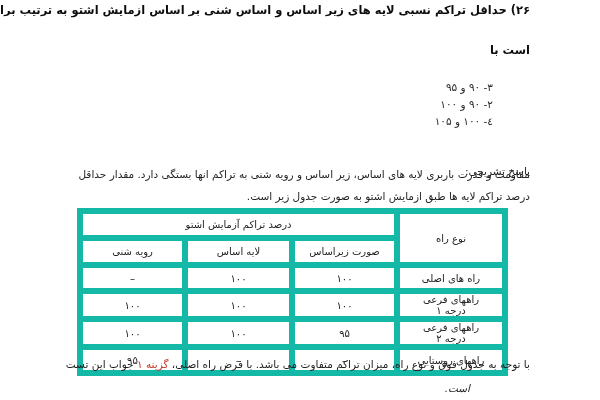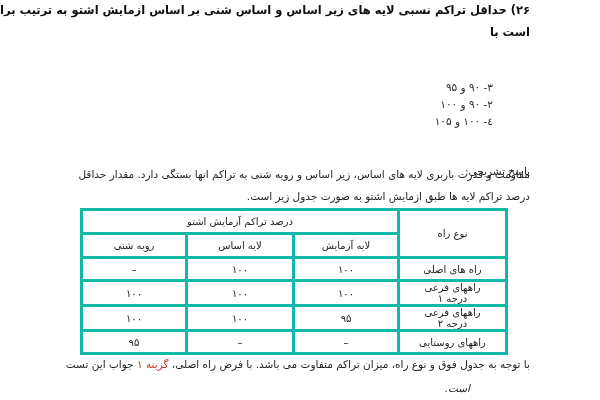--- a/index.html
+++ b/index.html
@@ -12,38 +12,38 @@
        font-size:10.5px;color:#1f1f1f;line-height:14px;}
   .title{font-weight:bold;color:#0d0d0d;font-size:11.5px;letter-spacing:0;}
   .red{color:#c0392b;}
   .option{right:107px;font-size:10.5px;color:#2a2a2a;}
   .answer-heading{font-size:10.5px;color:#1f1f1f;}
   table.cmp{
     position:absolute;top:208px;right:92px;border-collapse:collapse;
     direction:rtl;table-layout:fixed;width:425px;
   }
   table.cmp td{
-    border:3px solid #14b8a6;text-align:center;vertical-align:middle;
+    border:6px solid #14b8a6;text-align:center;vertical-align:middle;
     font-size:10px;color:#222222;padding:0 14px;overflow:hidden;margin-left:11px;
   }
   tr.hrow td{height:21px;}
   tr.drow td{height:20px;}
   .col-road{width:108px;}
   .col-sub{width:105px;}
   .col-base{width:107px;}
   .col-gravel{width:105px;}
 </style>
 </head>
 <body>
 
 <div class="page">
 
   <div class="abs title" style="top:3px;">۲۶) حداقل تراکم نسبی لایه های زیر اساس و اساس شنی بر اساس ازمایش اشتو به ترتیب برابر</div>
 
-  <div class="abs title" style="top:25px;margin-left:44px;">است با</div>
+  <div class="abs title" style="top:43px;margin-left:44px;">است با</div>
 
 
   <div class="abs option" style="top:70px;margin-top:27px;">۲- ۹۰ و ۱۰۰</div>
 
   <div class="abs option" style="top:80px;">۳- ۹۰ و ۹۵</div>
 
   <div class="abs option" style="top:114px;">٤- ۱۰۰ و ۱۰۵</div>
 
   <div class="abs answer-heading" style="top:144px;margin-top:20px;">پاسخ تشریحی:</div>
 
@@ -57,21 +57,21 @@
       <col class="col-sub">
       <col class="col-base">
       <col class="col-gravel">
     </colgroup>
     <tbody>
       <tr class="hrow">
         <td rowspan="2">نوع راه</td>
         <td colspan="3">درصد تراکم آزمایش اشتو</td>
       </tr>
       <tr class="hrow">
-        <td>لایه آزمایش</td>
+        <td>صورت زیراساس</td>
         <td>لایه اساس</td>
         <td>رویه شنی</td>
       </tr>
       <tr class="drow">
         <td>راه های اصلی</td>
         <td>۱۰۰</td>
         <td>۱۰۰</td>
         <td>–</td>
       </tr>
       <tr class="drow">

